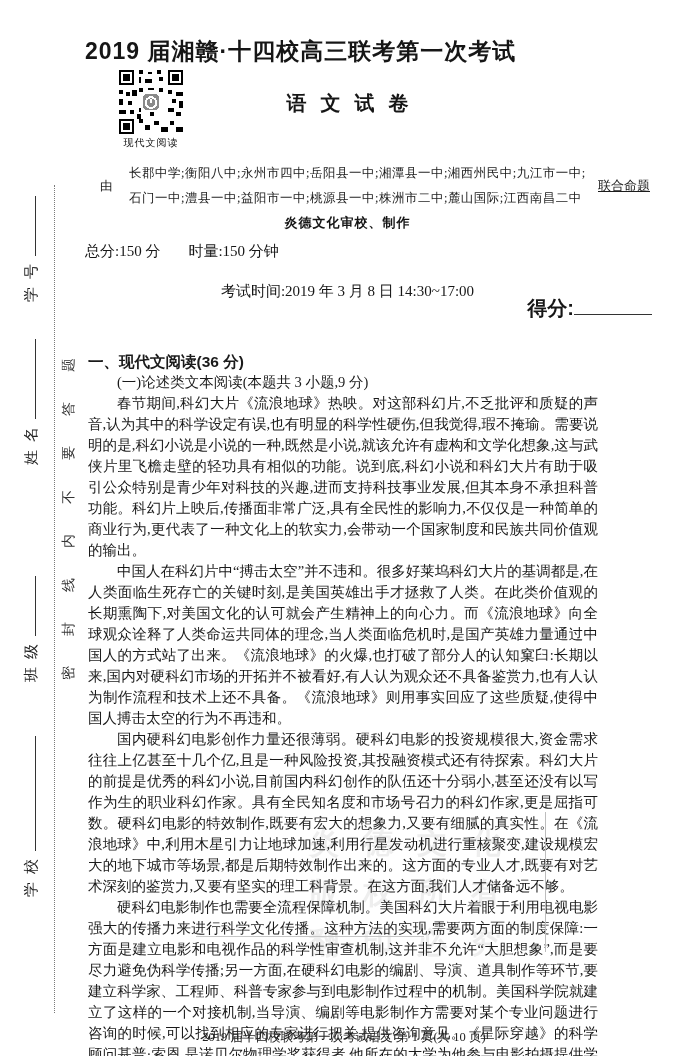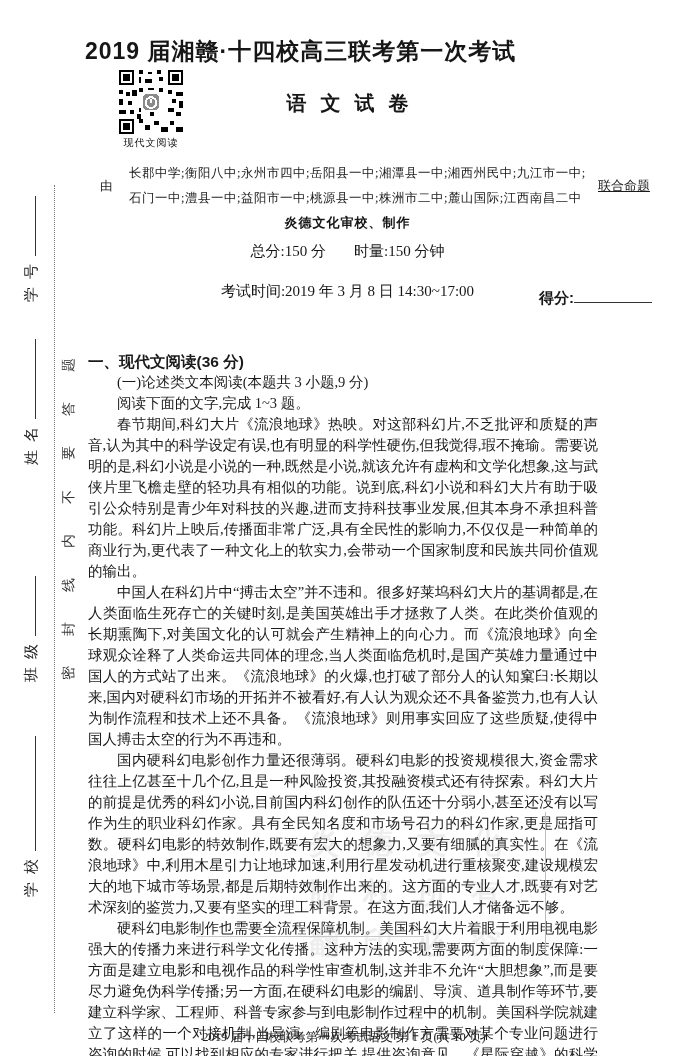--- a/index.html
+++ b/index.html
@@ -48,25 +48,25 @@
     display:flex; align-items:center; font-size:12.5px; color:#1c1c1c;
   }
   .org-prefix { width:18px; margin-right:4px; }
   .schools { flex:1; line-height:25px; text-align:left; letter-spacing:0.5px;margin-left:7px; }
   .org-suffix { width:58px; margin-left:6px; font-size:13px;text-decoration:underline; }
   .producer {
     position:absolute; left:85px; top:214px; width:525px; text-align:center;
     font-family:"Liberation Sans","DejaVu Sans",sans-serif;
     font-size:13px; font-weight:bold; letter-spacing:1px;
   }
-  .totals { position:absolute; left:85px; top:242px; width:525px; text-align:center; font-size:15px; }
+  .totals { position:absolute; left:85px; top:242px; width:525px; text-align:left; font-size:15px; }
   .totals .gap { display:inline-block; width:28px; }
   .exam-time { position:absolute; left:85px; top:282px; width:525px; text-align:center; font-size:15px; }
   .score-line {
-    position:absolute; right:36px; top:289px; font-size:15px; font-weight:bold;
+    position:absolute; right:36px; top:295px; font-size:20px; font-weight:bold;
     font-family:"Liberation Sans","DejaVu Sans",sans-serif;
   }
   .score-line .blank { width:78px; }
   
   .body-text {
     position:absolute; left:88px; top:311px; width:510px;
     font-size:14.5px; line-height:21px; text-align:justify; color:#1a1a1a;
   }
   .sec-heading {
     font-family:"Liberation Sans","DejaVu Sans",sans-serif;
@@ -190,21 +190,20 @@
 
   <div class="exam-time">考试时间:2019 年 3 月 8 日 14:30~17:00</div>
 
   <div class="score-line">
     <span>得分:</span><span class="blank"></span>
   </div>
 
   <div class="body-text">
     <div class="sec-heading">一、现代文阅读(36 分)</div>
     <div class="indent">(一)论述类文本阅读(本题共 3 小题,9 分)</div>
-    <div class="indent">阅读下面的文字,完成 1~3 题。</div>
     <div class="passage">春节期间,科幻大片《流浪地球》热映。对这部科幻片,不乏批评和质疑的声音,认为其中的科学设定有误,也有明显的科学性硬伤,但我觉得,瑕不掩瑜。需要说明的是,科幻小说是小说的一种,既然是小说,就该允许有虚构和文学化想象,这与武侠片里飞檐走壁的轻功具有相似的功能。说到底,科幻小说和科幻大片有助于吸引公众特别是青少年对科技的兴趣,进而支持科技事业发展,但其本身不承担科普功能。科幻片上映后,传播面非常广泛,具有全民性的影响力,不仅仅是一种简单的商业行为,更代表了一种文化上的软实力,会带动一个国家制度和民族共同价值观的输出。</div>
     <div class="passage">中国人在科幻片中“搏击太空”并不违和。很多好莱坞科幻大片的基调都是,在人类面临生死存亡的关键时刻,是美国英雄出手才拯救了人类。在此类价值观的长期熏陶下,对美国文化的认可就会产生精神上的向心力。而《流浪地球》向全球观众诠释了人类命运共同体的理念,当人类面临危机时,是国产英雄力量通过中国人的方式站了出来。《流浪地球》的火爆,也打破了部分人的认知窠臼:长期以来,国内对硬科幻市场的开拓并不被看好,有人认为观众还不具备鉴赏力,也有人认为制作流程和技术上还不具备。《流浪地球》则用事实回应了这些质疑,使得中国人搏击太空的行为不再违和。</div>
     <div class="passage">国内硬科幻电影创作力量还很薄弱。硬科幻电影的投资规模很大,资金需求往往上亿甚至十几个亿,且是一种风险投资,其投融资模式还有待探索。科幻大片的前提是优秀的科幻小说,目前国内科幻创作的队伍还十分弱小,甚至还没有以写作为生的职业科幻作家。具有全民知名度和市场号召力的科幻作家,更是屈指可数。硬科幻电影的特效制作,既要有宏大的想象力,又要有细腻的真实性。在《流浪地球》中,利用木星引力让地球加速,利用行星发动机进行重核聚变,建设规模宏大的地下城市等场景,都是后期特效制作出来的。这方面的专业人才,既要有对艺术深刻的鉴赏力,又要有坚实的理工科背景。在这方面,我们人才储备远不够。</div>
     <div class="passage">硬科幻电影制作也需要全流程保障机制。美国科幻大片着眼于利用电视电影强大的传播力来进行科学文化传播。这种方法的实现,需要两方面的制度保障:一方面是建立电影和电视作品的科学性审查机制,这并非不允许“大胆想象”,而是要尽力避免伪科学传播;另一方面,在硬科幻电影的编剧、导演、道具制作等环节,要建立科学家、工程师、科普专家参与到电影制作过程中的机制。美国科学院就建立了这样的一个对接机制,当导演、编剧等电影制作方需要对某个专业问题进行咨询的时候,可以找到相应的专家进行把关,提供咨询意见。《星际穿越》的科学顾问基普·索恩,是诺贝尔物理学奖获得者,他所在的大学为他参与电影拍摄提供学术休假和职位保障,这样做的目的,既确保了电影的科普功能,也有助于彰显大学对社会的贡献,提升大学的声望,这就是互利双赢的合作模式。</div>
   </div>
 
   <div class="watermark">
     <div>炎德文化</div>
     <div>版权所有</div>
     <div>翻印必究</div>

